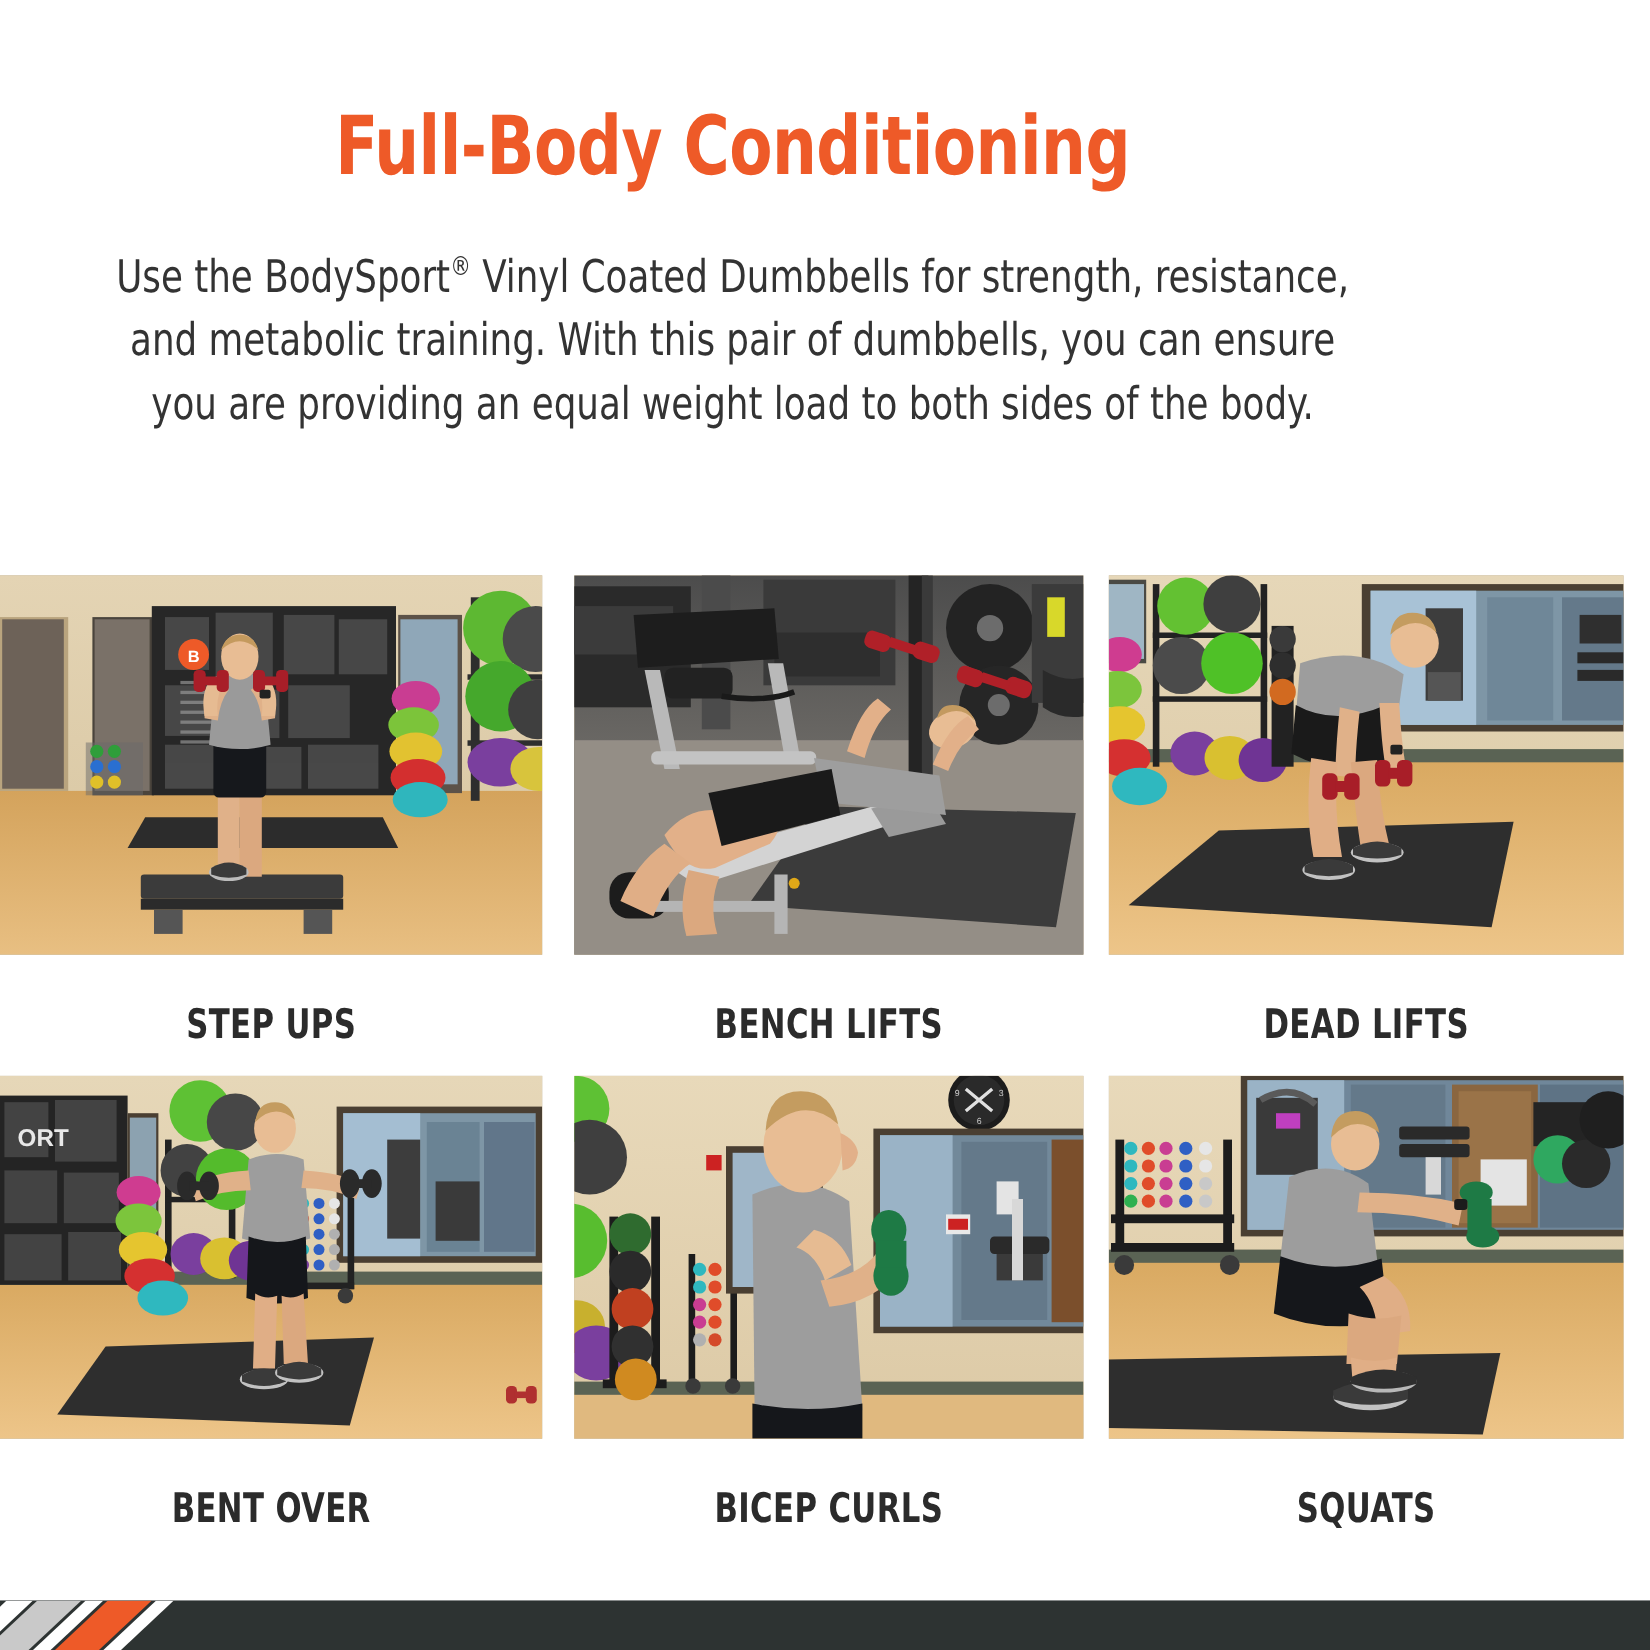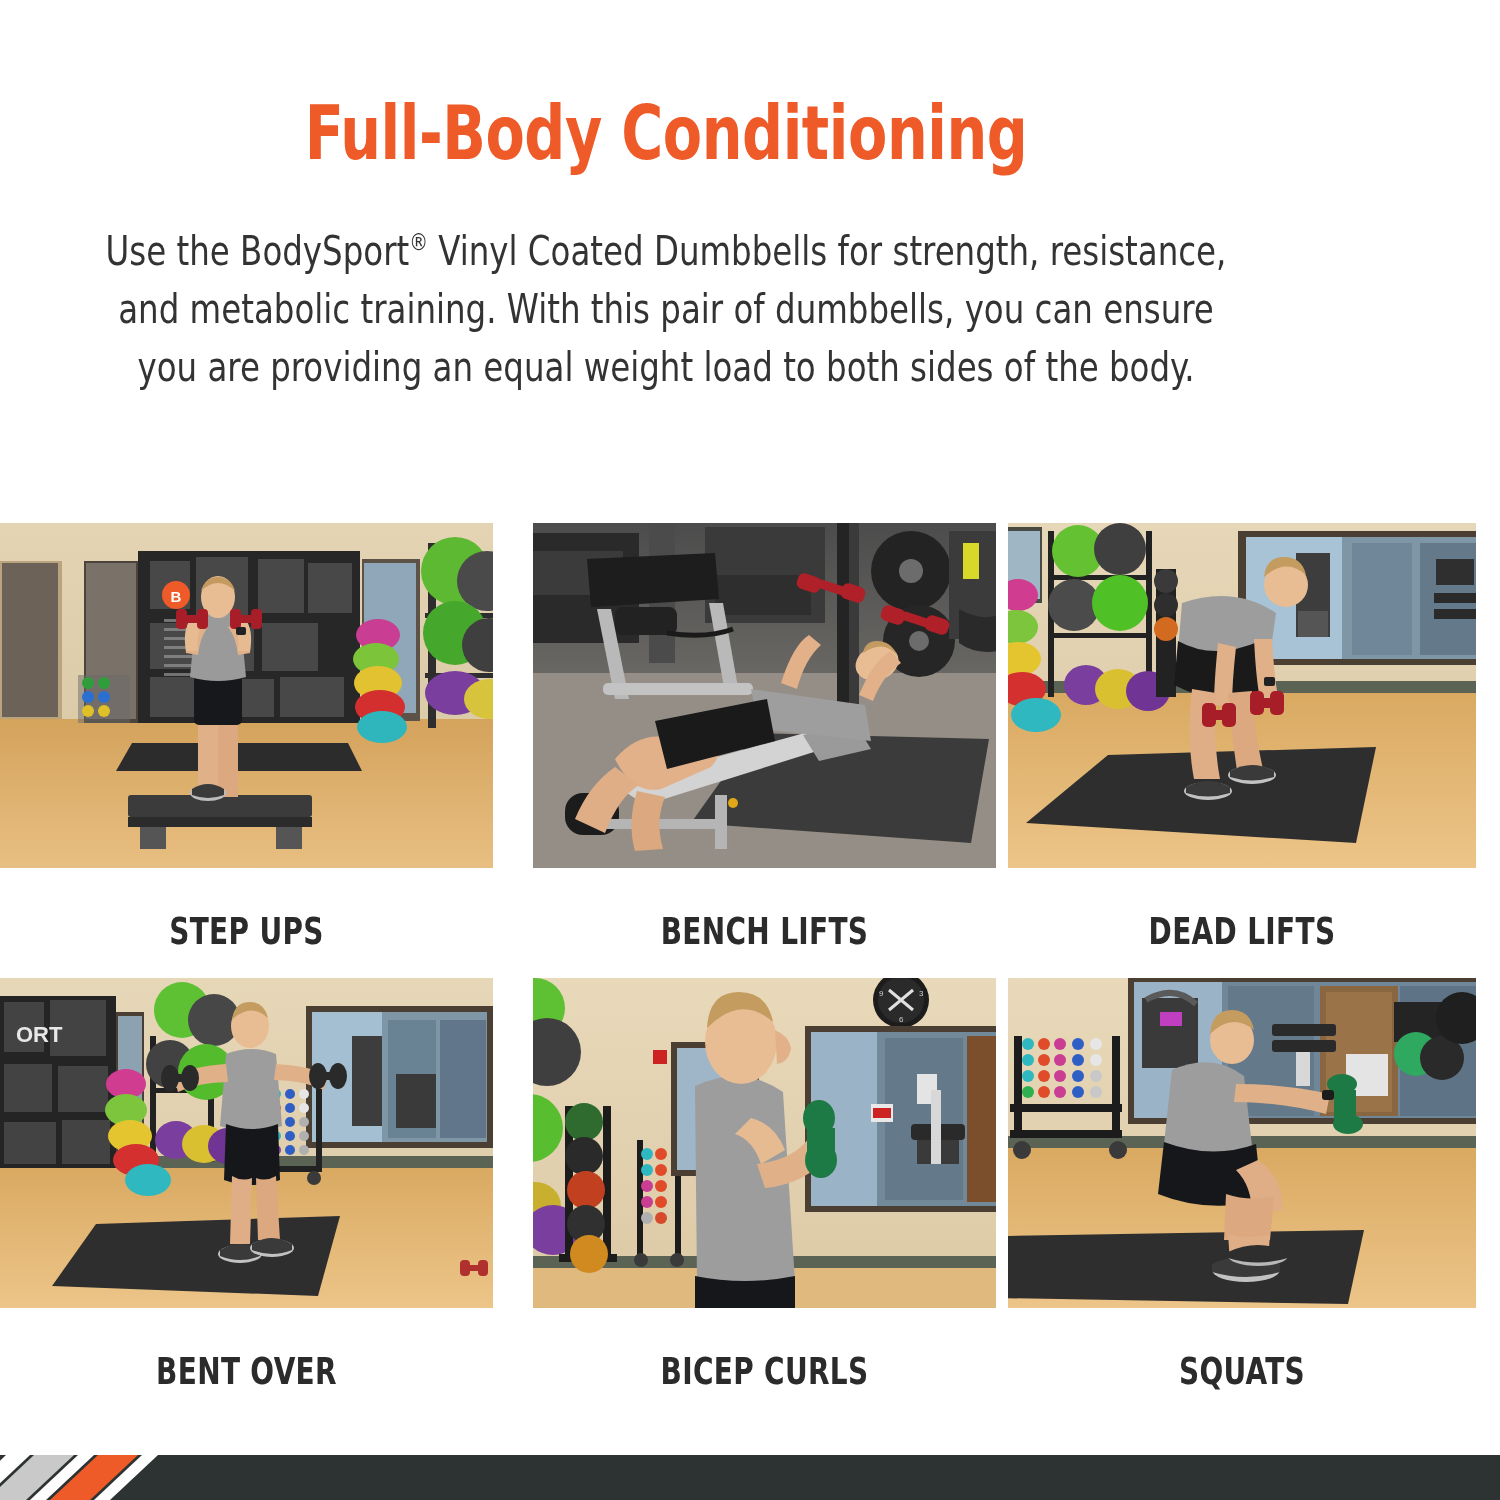--- a/index.html
+++ b/index.html
@@ -61,21 +61,21 @@
   }
   .row { position: relative; width: 1500px; }
   .row1 { height: 455px; }
   .row2 { height: 450px; }
 
   .cell {
     position: absolute;
     top: 0;
   }
   .cell.c0 { left: 0px;    width: 493px; }
-  .cell.c1 { left: 505px;  width: 491px; padding-left: 28px; }
+  .cell.c1 { left: 494px;  width: 491px; padding-left: 28px; }
   .cell.c2 { left: 1008px; width: 468px; }
 
   .photo {
     position: relative;
     width: 100%;
     overflow: hidden;
     background: #c8b89a;
   }
   .row1 .photo { height: 345px; }
   .row2 .photo { height: 330px; }

